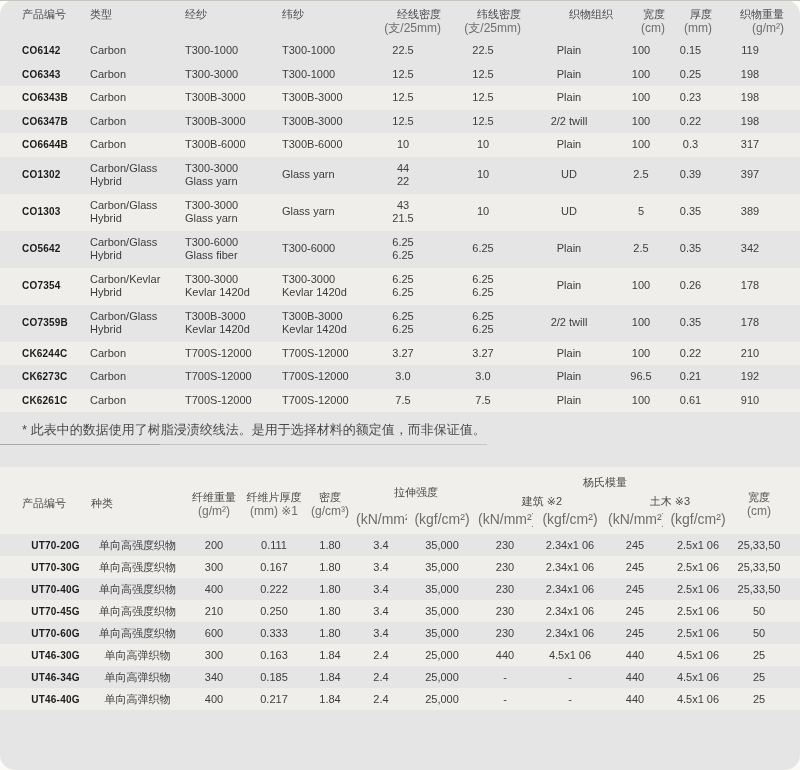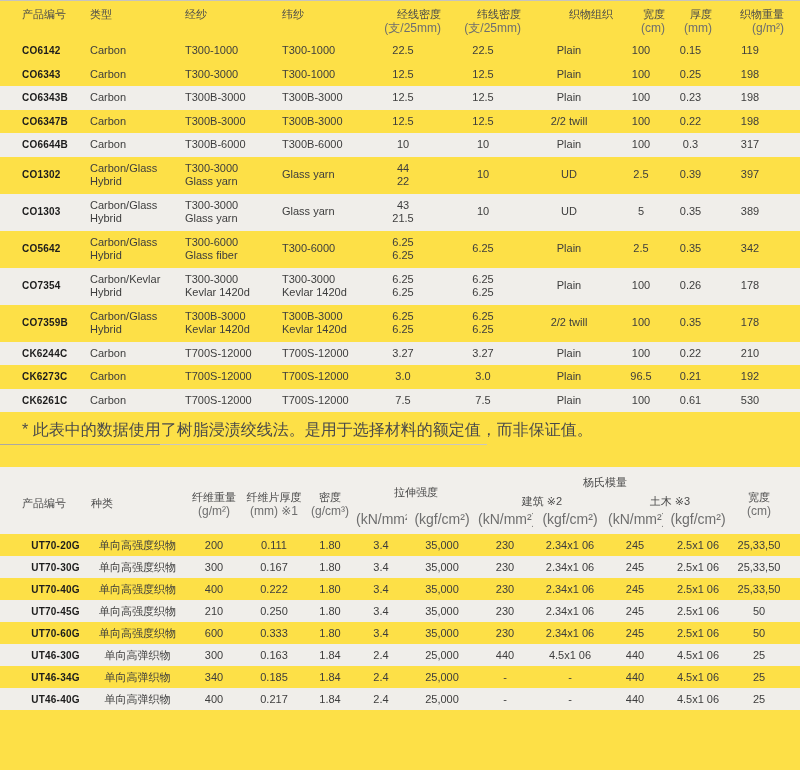--- a/index.html
+++ b/index.html
@@ -4,21 +4,21 @@
 <style>
   html,body{margin:0;padding:0;}
   body{
     width:800px;height:770px;
     background:#fbfaf7;
     font-family:"Liberation Sans","DejaVu Sans",sans-serif;
     color:#3d3d3d;
     -webkit-font-smoothing:antialiased;
     overflow:hidden;
   }
-  .page{position:relative;width:800px;height:770px;background:#fde047;}
+  .page{position:relative;width:800px;height:770px;background:#e5e5e5;border-radius:15px;}
 
   table{border-collapse:collapse;table-layout:fixed;width:800px;}
   td,th{overflow:hidden;}
 
   
   .t1{border-top:1px solid #c6c3be;}
   .t1 thead th{
     font-weight:normal;color:#4a4a4a;font-size:11px;
     padding:7px 2px 5px 2px;vertical-align:top;text-align:right;line-height:13px;
   }
@@ -29,21 +29,21 @@
     white-space:pre-line;color:#3d3d3d;
   }
   .t1 tbody td.al{text-align:left;}
   .t1 tbody td.code,.t2 tbody td.code{font-weight:bold;color:#1c1c1c;font-size:10px;letter-spacing:.2px;}
   tr.stripe td{background:#f0eeea;}
   .padL{padding-left:22px !important;}
   .padR{padding-right:16px !important;}
 
   
   .footnote{
-    font-size:16px;color:#4a4a4a;margin:11px 0 0 22px;line-height:13px;
+    font-size:13px;color:#4a4a4a;margin:11px 0 0 22px;line-height:13px;
   }
   .rule-partial{
     height:1px;width:487px;margin-top:8px;
     background:linear-gradient(to right,#aba8a3 0 160px,#c9c6c1 160px 100%);
   }
 
   
   .t2wrap{margin-top:22px;}
   .t2 thead{background:#f1efeb;}
   .t2 thead th{
@@ -283,21 +283,21 @@
         <tr class="stripe">
           <td class="code al padL">CK6261C</td>
           <td class="al">Carbon</td>
           <td class="al">T700S-12000</td>
           <td class="al">T700S-12000</td>
           <td class="">7.5</td>
           <td class="">7.5</td>
           <td class="">Plain</td>
           <td class="">100</td>
           <td class="">0.61</td>
-          <td class="padR">530</td>
+          <td class="padR">910</td>
         </tr>
       </tbody>
   </table>
 
   <div class="footnote">* 此表中的数据使用了树脂浸渍绞线法。是用于选择材料的额定值，而非保证值。</div>
   <div class="rule-partial"></div>
 
   <div class="t2wrap">
   <table class="t2">
     <colgroup>

